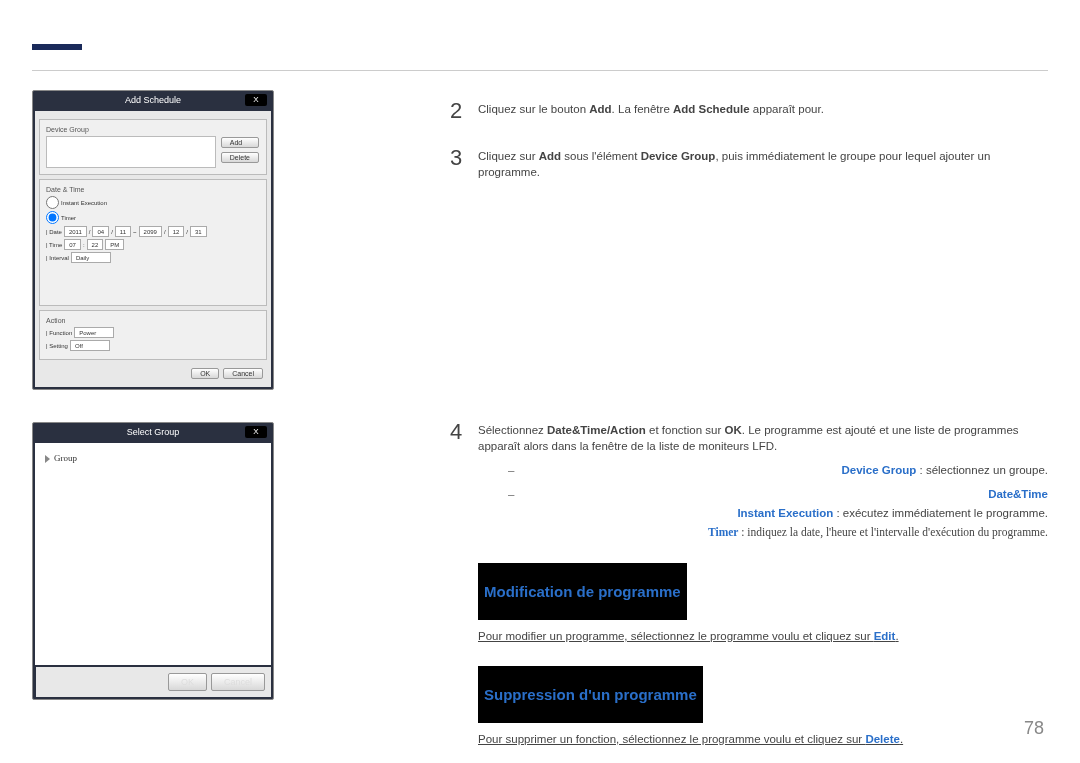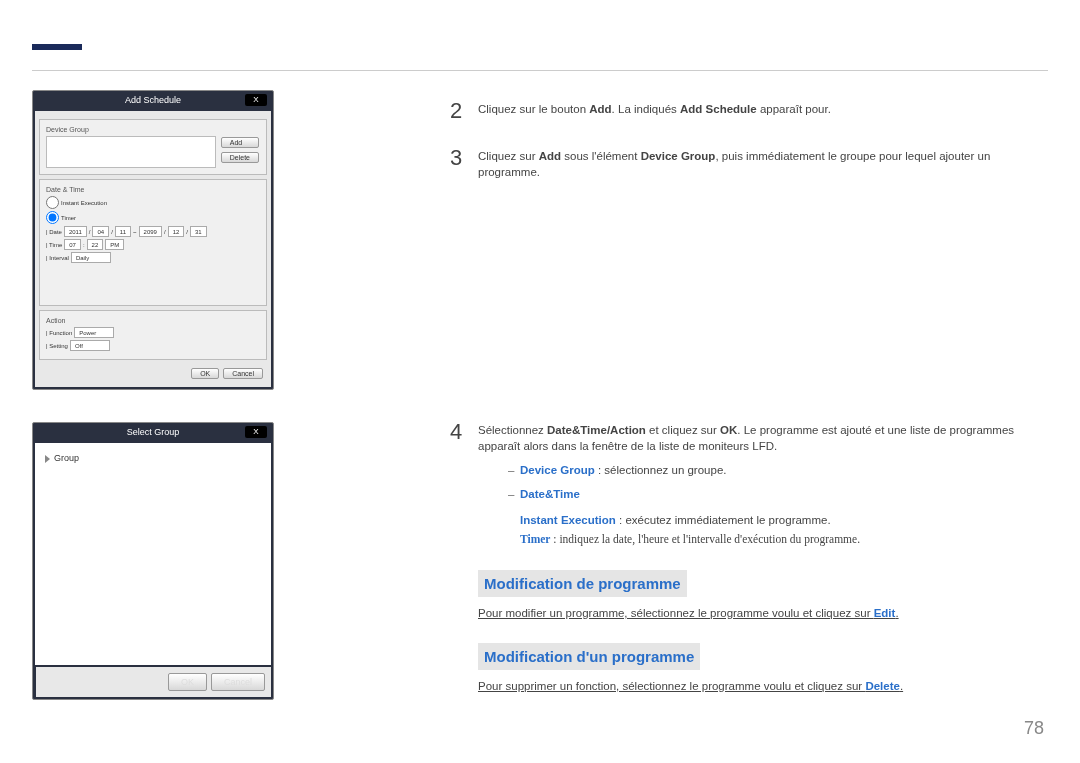--- a/index.html
+++ b/index.html
@@ -102,20 +102,21 @@
     background: #fff;
     margin: 2px;
     height: 222px;
     position: relative;
     color: #333;
   }
   .dialog2-body .tree {
     padding: 10px;
     font-size: 9px;
     color: #333;
+    font-family: Liberation Serif, serif;
   }
   .dialog2-body .tri {
     display: inline-block;
     width: 0; height: 0;
     border-top: 4px solid transparent;
     border-bottom: 4px solid transparent;
     border-left: 5px solid #888;
     margin-right: 4px;
     vertical-align: middle;
   }
@@ -148,30 +149,30 @@
     min-width: 14px;
   }
   .step .txt { padding-top: 5px; }
   .b { font-weight: bold; }
   .blue { color: #2a6fc9; font-weight: bold; }
 
   .step4 {
     position: absolute;
     top: 321px;
   }
-  .sub { margin-left: 30px; margin-top: 8px; position: relative; padding-left: 12px; }
+  .sub { margin-left: 30px; margin-top: 8px; position: relative; padding-left: 12px; text-align: right; }
   .sub::before { content: "–"; position: absolute; left: 0; top: 0; color: #666; }
 
   .hdr {
     display: inline-block;
-    background: #e5e5e5;
+    background: #000000;
     color: #2a6fc9;
     font-weight: bold;
     font-size: 15px;
-    padding: 3px 6px;
+    padding: 18px 6px;
     margin-top: 22px;
   }
   .para { margin-top: 8px; font-size: 11.5px; color: #444; text-decoration: underline; }
 
   .pagenum {
     position: absolute;
     right: 36px;
     bottom: 24px;
     font-size: 18px;
     color: #888;
@@ -265,55 +266,55 @@
       <span class="btn">OK</span>
       <span class="btn">Cancel</span>
     </div>
   </div>
 </div>
 
 <div class="right-col">
   <div class="step">
     <div class="num">2</div>
     <div class="txt">
-      <span>Cliquez sur le bouton </span><span class="b">Add</span><span>. La indiqués </span><span class="b">Add Schedule</span><span> apparaît pour.</span>
+      <span>Cliquez sur le bouton </span><span class="b">Add</span><span>. La fenêtre </span><span class="b">Add Schedule</span><span> apparaît pour.</span>
     </div>
   </div>
 
   <div class="step">
     <div class="num">3</div>
     <div class="txt">
       <span>Cliquez sur </span><span class="b">Add</span><span> sous l'élément </span><span class="b">Device Group</span><span>, puis immédiatement le groupe pour lequel ajouter un programme.</span>
     </div>
   </div>
 
   <div class="step step4">
     <div class="num">4</div>
     <div class="txt">
-      <span>Sélectionnez </span><span class="b">Date&amp;Time/Action</span><span> et cliquez sur </span><span class="b">OK</span><span>. Le programme est ajouté et une liste de programmes apparaît alors dans la fenêtre de la liste de moniteurs LFD.</span>
+      <span>Sélectionnez </span><span class="b">Date&amp;Time/Action</span><span> et fonction sur </span><span class="b">OK</span><span>. Le programme est ajouté et une liste de programmes apparaît alors dans la fenêtre de la liste de moniteurs LFD.</span>
 
       <div class="sub">
         <span class="blue">Device Group</span><span> : sélectionnez un groupe.</span>
       </div>
       <div class="sub">
         <span class="blue">Date&amp;Time</span>
-        <div style="margin-top:10px;">
+        <div style="margin-top:3px;">
           <span class="blue">Instant Execution</span><span> : exécutez immédiatement le programme.</span>
         </div>
         <div style="margin-top:3px;font-family:Liberation Serif, serif;">
           <span class="blue">Timer</span><span> : indiquez la date, l'heure et l'intervalle d'exécution du programme.</span>
         </div>
       </div>
 
       <div class="hdr">Modification de programme</div>
       <div class="para">
         <span>Pour modifier un programme, sélectionnez le programme voulu et cliquez sur </span><span class="blue">Edit</span><span>.</span>
       </div>
 
-      <div class="hdr">Modification d'un programme</div>
+      <div class="hdr">Suppression d'un programme</div>
       <div class="para">
         <span>Pour supprimer un fonction, sélectionnez le programme voulu et cliquez sur </span><span class="blue">Delete</span><span>.</span>
       </div>
     </div>
   </div>
 </div>
 
 <div class="pagenum">78</div>
 
 </body></html>

